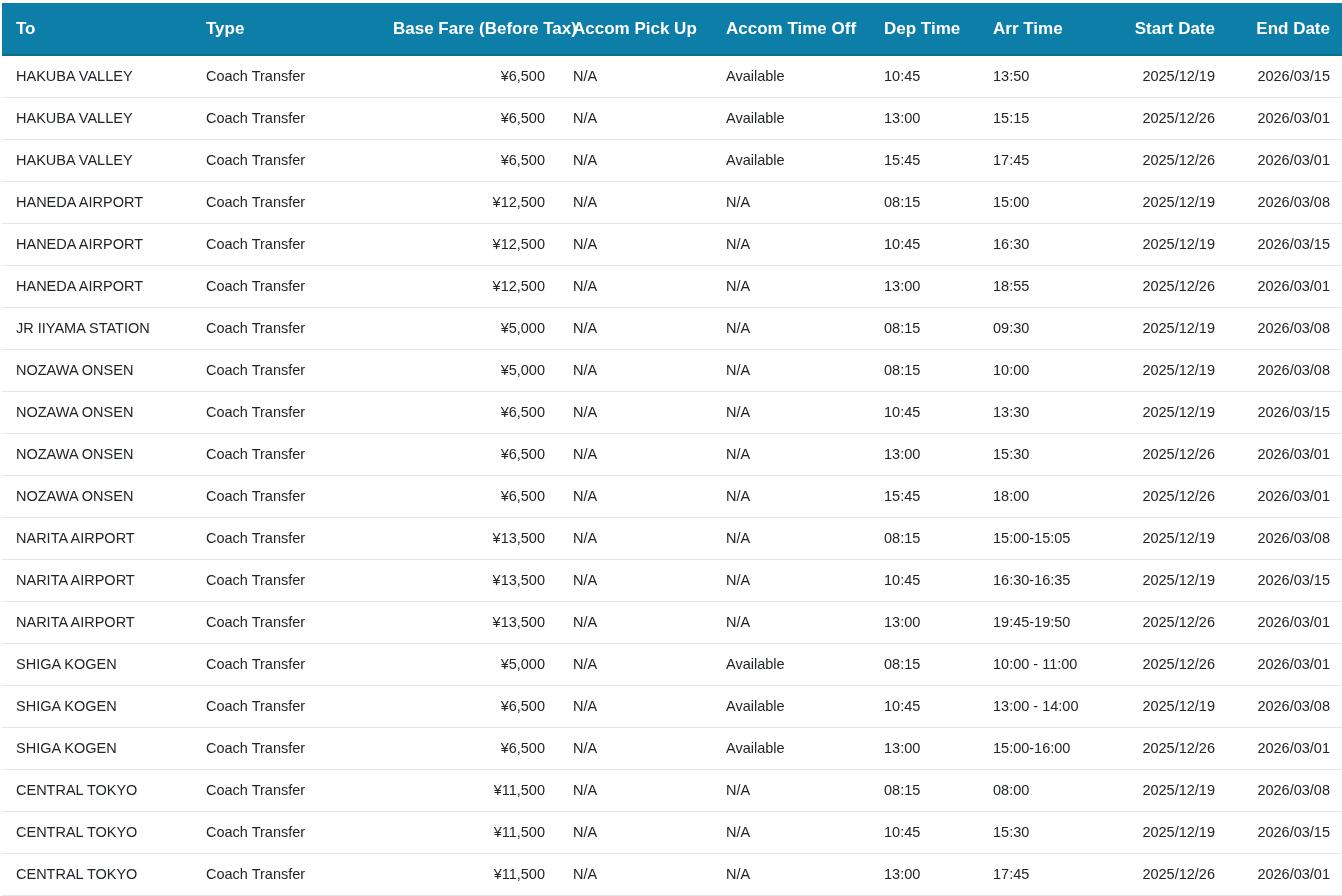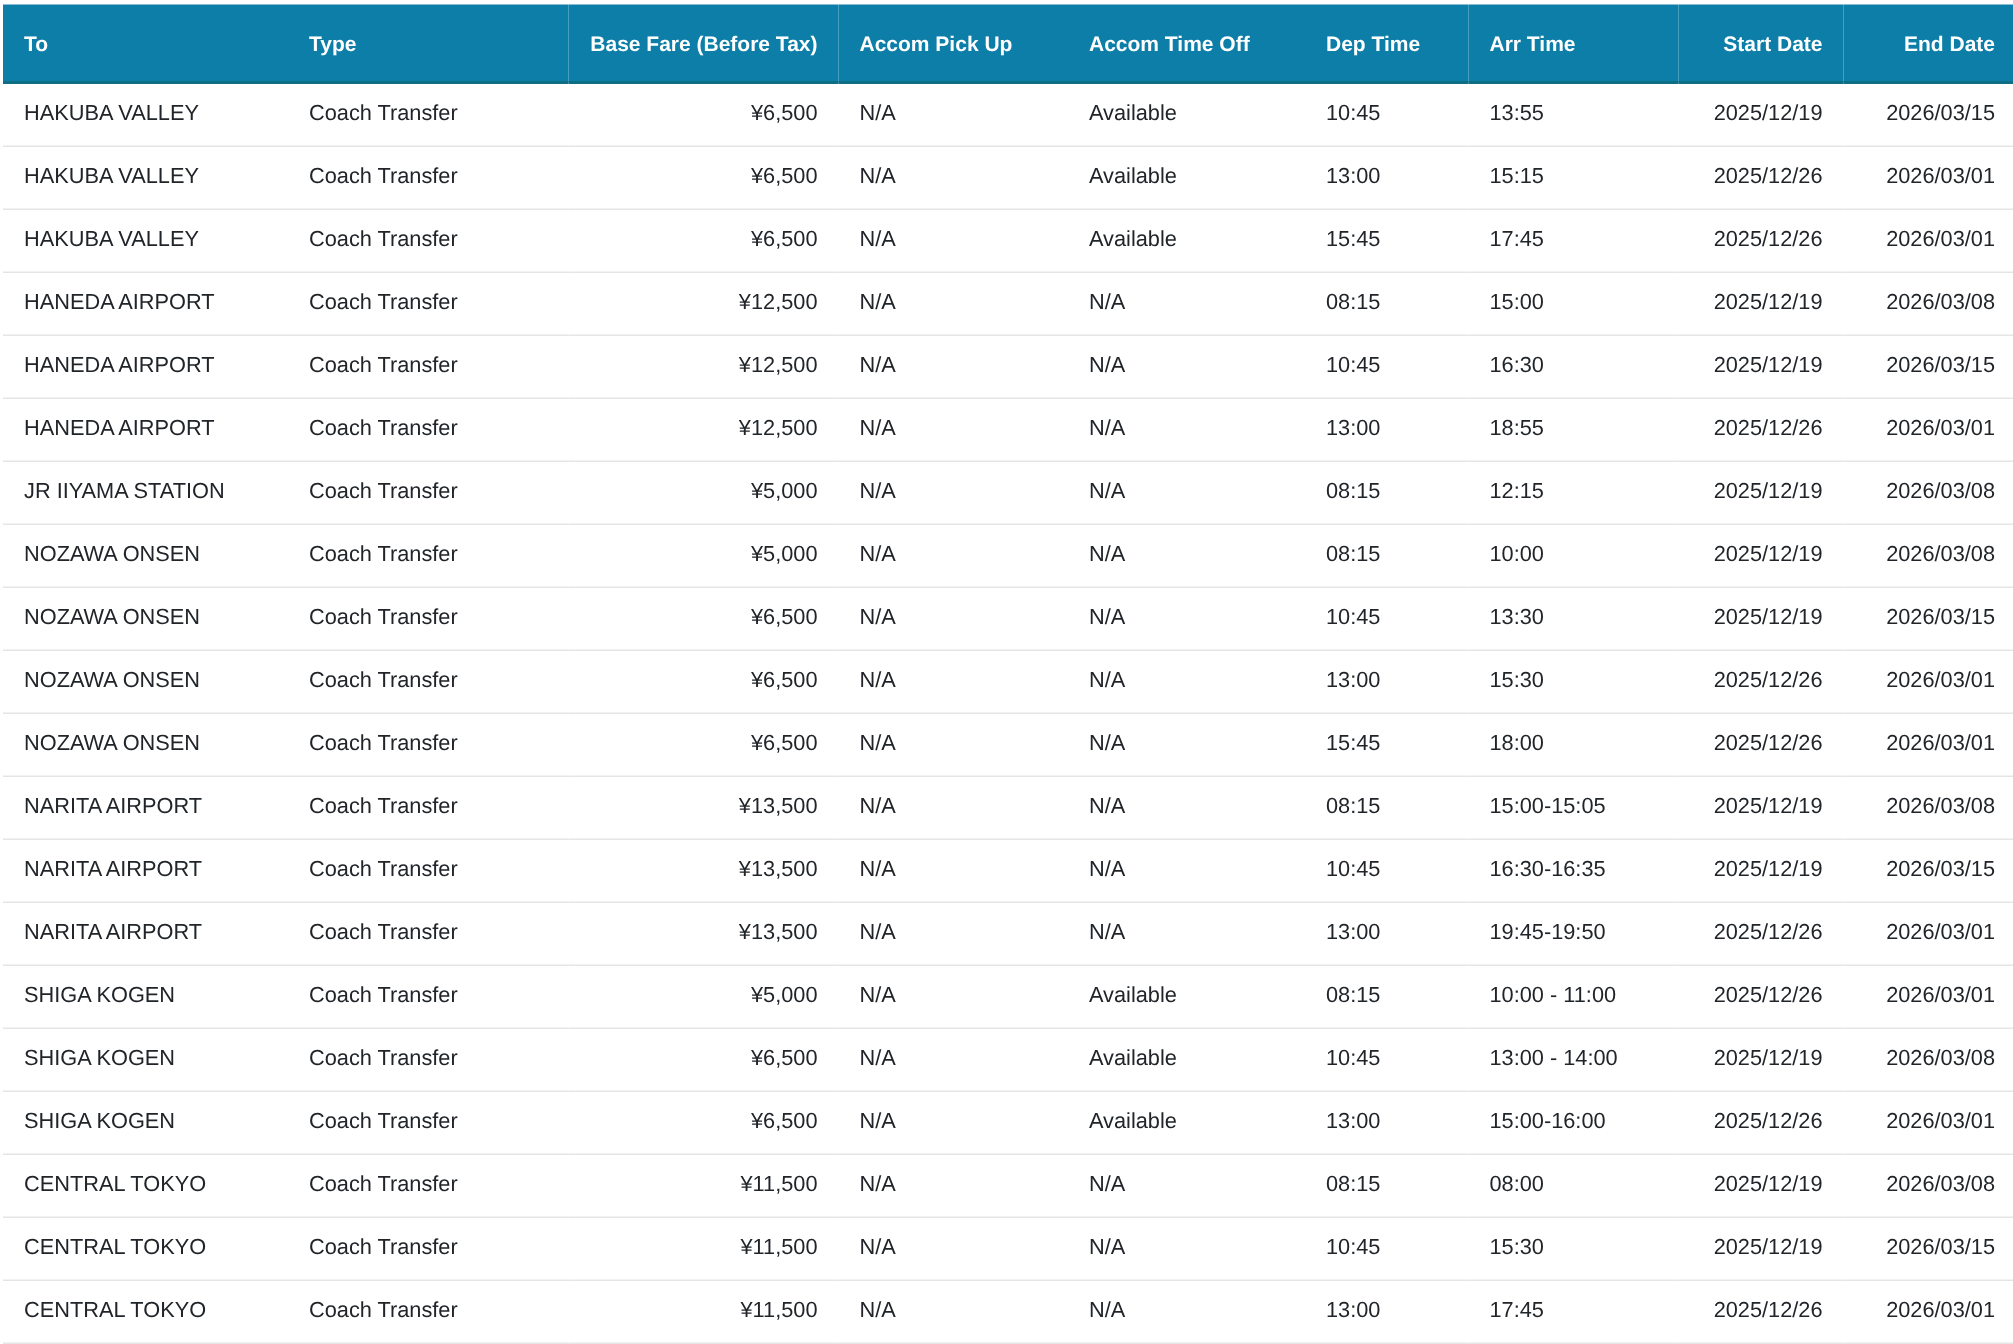--- a/index.html
+++ b/index.html
@@ -14,21 +14,21 @@
   body{font-family:"Liberation Sans","DejaVu Sans",sans-serif;color:var(--body-text);}
   .page{padding:3px 0 0 2px;width:1342px;height:896px;overflow:hidden;}
   table.fare-table{
     border-collapse:collapse;
     table-layout:fixed;
     width:1342px;
   }
   table.fare-table thead th{
     background:var(--header-bg);
     color:var(--header-text);
-    font-size:14px;
+    font-size:17px;
     font-weight:bold;
     height:52px;
     padding:0 14px;
     vertical-align:middle;
     white-space:nowrap;
     border-bottom:2px solid var(--header-border);
   }
   table.fare-table tbody td{
     font-size:14.5px;
     height:42px;
@@ -73,21 +73,21 @@
         </tr>
     </thead>
     <tbody>
         <tr>
           <td class="al col-to">HAKUBA VALLEY</td>
           <td class="al col-type">Coach Transfer</td>
           <td class="ar col-base-fare">¥6,500</td>
           <td class="al col-accom-pick-up">N/A</td>
           <td class="al col-accom-drop-off">Available</td>
           <td class="al col-dep-time">10:45</td>
-          <td class="al col-arr-time">13:55</td>
+          <td class="al col-arr-time">13:50</td>
           <td class="ar col-start-date">2025/12/19</td>
           <td class="ar col-end-date">2026/03/15</td>
         </tr>
         <tr>
           <td class="al col-to">HAKUBA VALLEY</td>
           <td class="al col-type">Coach Transfer</td>
           <td class="ar col-base-fare">¥6,500</td>
           <td class="al col-accom-pick-up">N/A</td>
           <td class="al col-accom-drop-off">Available</td>
           <td class="al col-dep-time">13:00</td>
@@ -139,21 +139,21 @@
           <td class="ar col-start-date">2025/12/26</td>
           <td class="ar col-end-date">2026/03/01</td>
         </tr>
         <tr>
           <td class="al col-to">JR IIYAMA STATION</td>
           <td class="al col-type">Coach Transfer</td>
           <td class="ar col-base-fare">¥5,000</td>
           <td class="al col-accom-pick-up">N/A</td>
           <td class="al col-accom-drop-off">N/A</td>
           <td class="al col-dep-time">08:15</td>
-          <td class="al col-arr-time">12:15</td>
+          <td class="al col-arr-time">09:30</td>
           <td class="ar col-start-date">2025/12/19</td>
           <td class="ar col-end-date">2026/03/08</td>
         </tr>
         <tr>
           <td class="al col-to">NOZAWA ONSEN</td>
           <td class="al col-type">Coach Transfer</td>
           <td class="ar col-base-fare">¥5,000</td>
           <td class="al col-accom-pick-up">N/A</td>
           <td class="al col-accom-drop-off">N/A</td>
           <td class="al col-dep-time">08:15</td>

